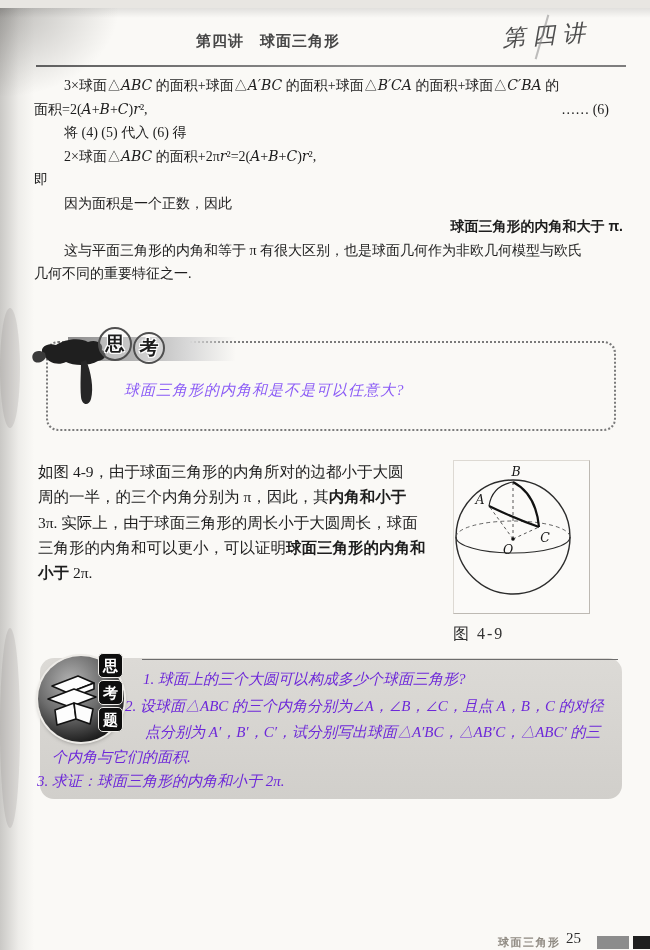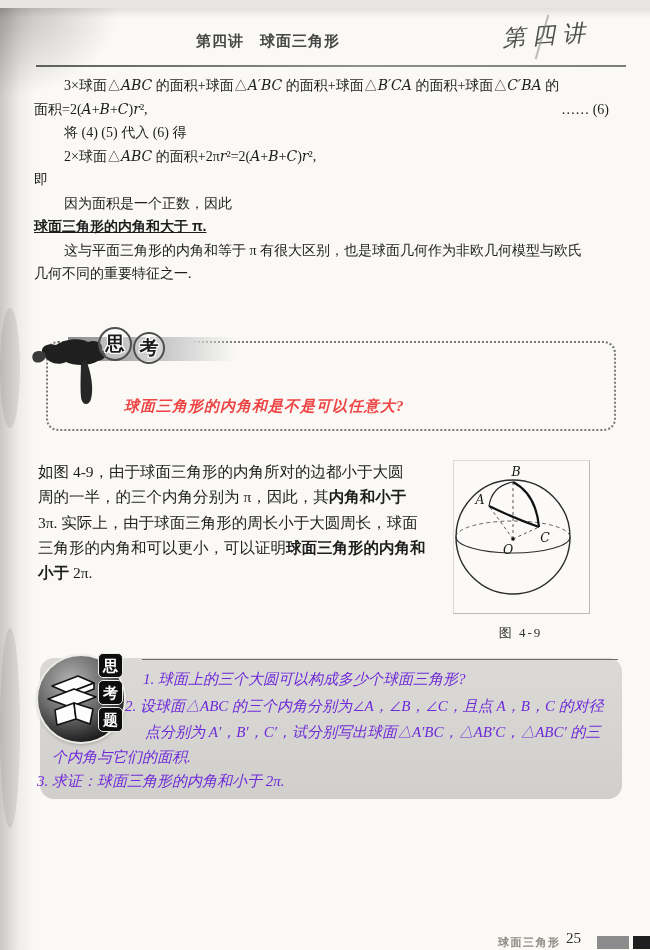--- a/index.html
+++ b/index.html
@@ -22,45 +22,45 @@
               transform:rotate(-4deg);}
   .hdr-stroke{position:absolute;left:541px;top:6px;width:2px;height:46px;background:#8a8a8a;
               transform:rotate(16deg);opacity:.55;}
   .hdr-rule{position:absolute;left:36px;top:57px;width:590px;height:2px;
             background:linear-gradient(90deg,#5f5f5f,#8f8f8f 55%,#7d7d7d);}
 
   
   .deriv{position:absolute;left:34px;top:66px;width:589px;font-size:14px;line-height:23.5px;}
   .line{position:relative;white-space:nowrap;}
   .ind{padding-left:30px;}
-  .ctr{text-align:left;text-decoration:underline;}
+  .ctr{text-align:right;}
   .m{font-style:italic;font-family:"DejaVu Serif",serif;}
   .b{font-family:"Liberation Sans",sans-serif;font-weight:700;}
   .eq-no{position:absolute;right:14px;top:0;}
 
   
   .think-border{position:absolute;left:46px;top:333px;width:566px;height:86px;
                 border:2px dotted #7a7a7a;border-radius:12px;}
   .think-banner{position:absolute;left:68px;top:329px;width:168px;height:24px;
                 background:linear-gradient(90deg,#8e8e8e,#b4b4b4 40%,#d9d9d9 72%,rgba(250,249,246,0));}
   .think-blob{position:absolute;left:30px;top:325px;}
   .ring{position:absolute;border:2px solid #4f4f4f;border-radius:50%;display:flex;
         align-items:center;justify-content:center;background:rgba(255,255,255,.28);
         font-family:"Liberation Sans",sans-serif;font-weight:700;font-size:19px;color:#1c1c1c;
         text-shadow:0 0 2px #fff,1px 1px 0 #fff,-1px -1px 0 #fff,1px -1px 0 #fff,-1px 1px 0 #fff;}
   .kai{font-style:italic;}
-  .think-q{position:absolute;left:124px;top:389px;font-size:15px;letter-spacing:1px;color:#ef4444;font-weight:bold;}
+  .think-q{position:absolute;left:124px;top:373px;font-size:15px;letter-spacing:1px;color:#8b5cf6;}
 
   
   .figpara{position:absolute;left:38px;top:451px;width:430px;font-size:15.5px;line-height:25.3px;}
   
   .figbox{position:absolute;left:453px;top:452px;width:135px;height:152px;background:#fbfaf8;
           border:1px solid #ddd9d3;border-right-color:#bdb9b3;border-bottom-color:#bdb9b3;}
-  .figcap{position:absolute;left:453px;top:616px;width:135px;text-align:center;
-          font-size:13px;color:#333;letter-spacing:2px;}
+  .figcap{position:absolute;left:453px;top:616px;width:135px;
+          font-size:16px;color:#333;letter-spacing:2px;}
   .flabel{font-family:"DejaVu Serif",serif;font-style:italic;font-size:12.5px;fill:#161616;}
 
   
   .panel{position:absolute;left:40px;top:650px;width:582px;height:141px;border-radius:14px;
          background:linear-gradient(180deg,#dcdad6,#d1cfcb);}
   .panel-topline{position:absolute;left:142px;top:651px;width:476px;height:1px;background:#6d6d6d;}
   .badge{position:absolute;left:38px;top:648px;width:86px;height:86px;border-radius:50%;
          background:radial-gradient(circle at 38% 30%,#b3b3b3,#6c6c6c 42%,#151515 80%);
          box-shadow:0 0 0 2px #edebe7,0 2px 4px rgba(0,0,0,.35);}
   .tile{position:absolute;left:98px;width:23px;height:23px;border-radius:5px;background:#0e0e0e;

